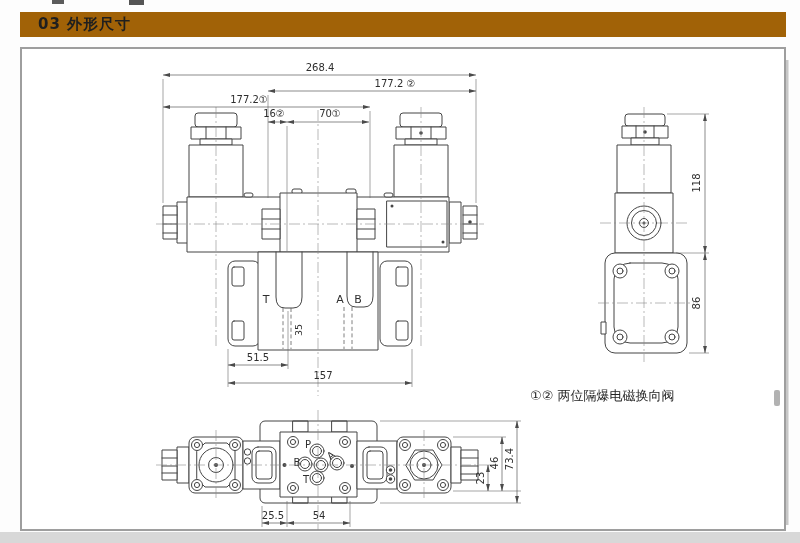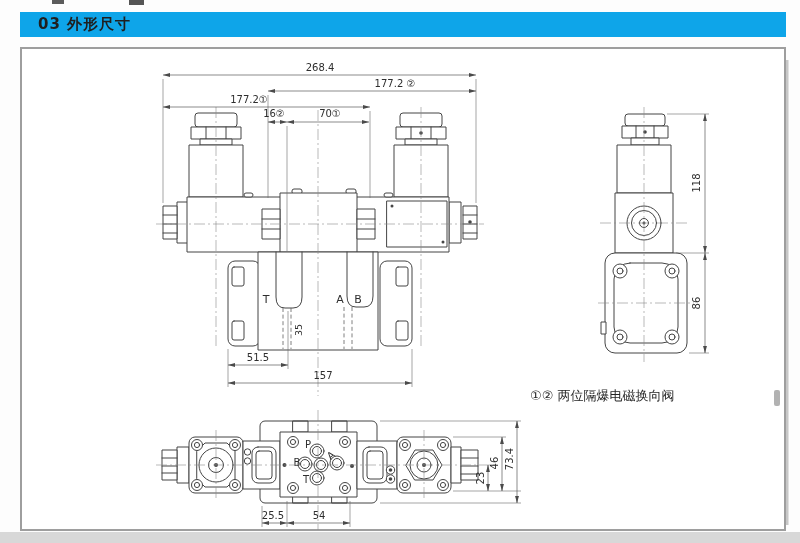--- a/index.html
+++ b/index.html
@@ -1,19 +1,19 @@
 <!DOCTYPE html>
 <html><head>
 <meta charset="utf-8">
 <style>
   html,body{margin:0;padding:0;background:#ffffff;}
   .page{position:relative;width:800px;height:543px;background:#fdfdfd;overflow:hidden;
         font-family:"DejaVu Sans",sans-serif;}
   .section-bar{position:absolute;left:20px;top:12px;width:766px;height:25px;
-        background:#0ea5e9;display:flex;align-items:center;}
+        background:#a16207;display:flex;align-items:center;}
   .section-title{margin-left:18px;font-size:15px;font-weight:bold;color:#1f1f1f;letter-spacing:1px;}
   .draw-svg{position:absolute;left:0;top:0;width:800px;height:543px;}
   
   .s  {stroke:#454545;stroke-width:1;fill:none;stroke-linejoin:round;stroke-linecap:round;}
   .sf {stroke:#454545;stroke-width:1;fill:#ffffff;stroke-linejoin:round;}
   .thin{stroke:#6a6a6a;stroke-width:.6;fill:none;}
   .dim{stroke:#5a5a5a;stroke-width:.7;fill:none;}
   .cl {stroke:#8a8a8a;stroke-width:.6;fill:none;stroke-dasharray:11 3 2 3;}
   .hid{stroke:#5f5f5f;stroke-width:.8;fill:none;stroke-dasharray:4 2.6;}
   .dot{fill:#454545;stroke:none;}

